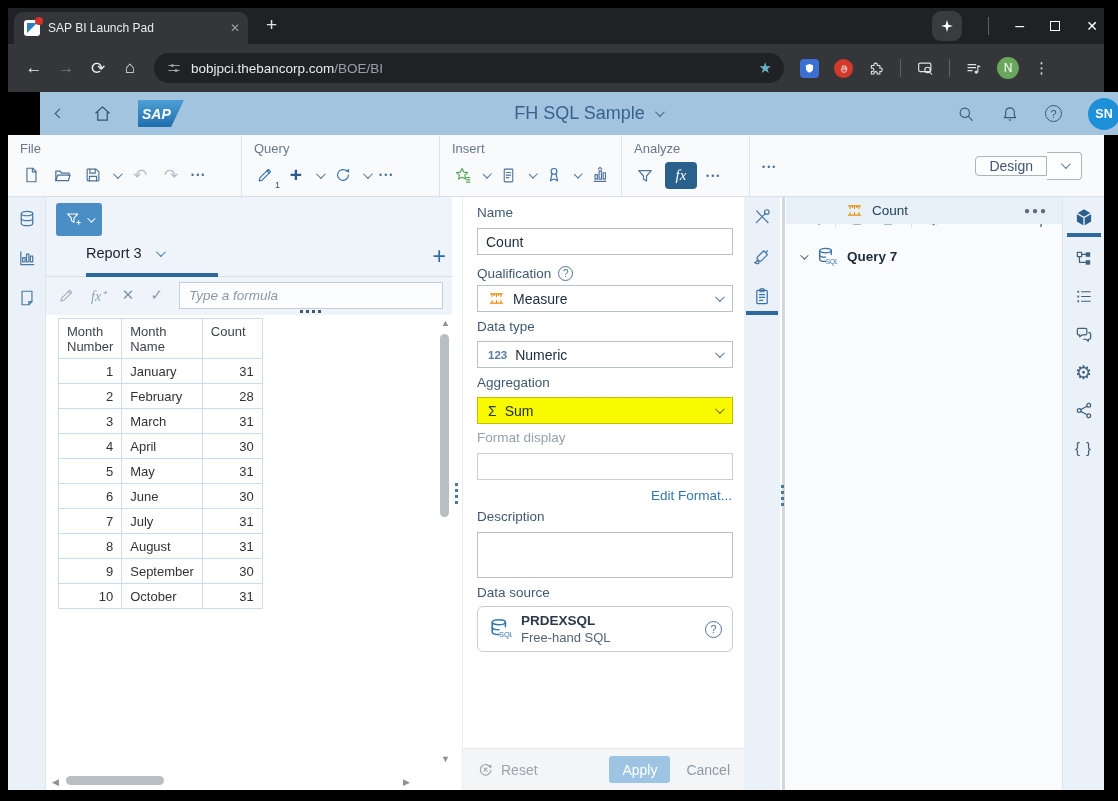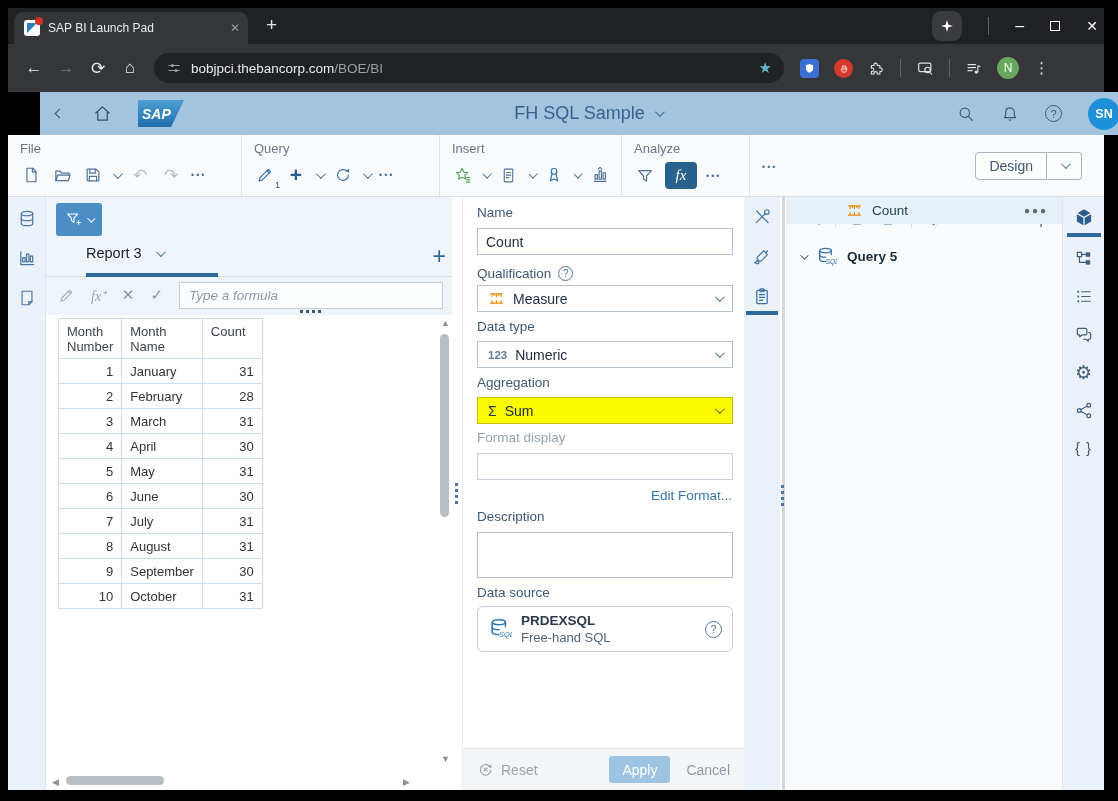--- a/index.html
+++ b/index.html
@@ -1,20 +1,20 @@
 <!DOCTYPE html>
 <html><head>
 <meta charset="utf-8">
 <style>
   html,body{margin:0;padding:0;background:#000;}
   *{box-sizing:border-box;}
   body{font-family:"Liberation Sans", sans-serif;-webkit-font-smoothing:antialiased;}
   #screen{position:relative;width:1118px;height:801px;background:#000;overflow:hidden;}
   .abs{position:absolute;}
-  .ico{display:inline-flex;align-items:center;justify-content:flex-start;font-style:italic;}
+  .ico{display:inline-flex;align-items:center;justify-content:flex-start;}
   svg.s{display:block}
   svg.s *{stroke:currentColor;fill:none;stroke-width:1.3;stroke-linecap:round;stroke-linejoin:round}
   svg.s .f{fill:currentColor;stroke:none}
   svg.s .w{stroke:#edf3f9}
   .chev{display:inline-block;width:7px;height:7px;border-right:1.6px solid currentColor;border-bottom:1.6px solid currentColor;transform:rotate(45deg) translateY(-2px);}
   
   .tabstrip{left:8px;top:8px;width:1096px;height:36px;background:#1f2124;}
   .tab{position:absolute;left:6px;top:4px;width:234px;height:32px;background:#35363a;border-radius:9px 9px 0 0;display:flex;align-items:center;padding:0 8px 0 10px;color:#e8eaed;font-size:12px;}
   .favicon{position:relative;width:16px;height:16px;background:#fff;border-radius:3px;margin-right:8px;flex:none;}
   .favicon i{position:absolute;left:3px;top:3px;width:0;height:0;border-left:10px solid #2f7fc0;border-bottom:10px solid transparent;}
@@ -47,21 +47,21 @@
   .ribbon{left:8px;top:135px;width:1096px;height:62px;background:#f8fafc;border-bottom:1px solid #d7e0e8;display:flex;}
   .rgroup{padding:6px 10px 0 12px;border-right:1px solid #dde5ec;}
   .rgroup:last-of-type, .rgroup.noborder{border-right:none;}
   .rlabel{font-size:13px;color:#68788a;margin-bottom:6px;}
   .ricons{display:flex;align-items:center;gap:9px;color:#4f7396;}
   .ric{min-width:22px;height:26px;display:inline-flex;align-items:center;justify-content:center;position:relative;}
   .dis{color:#b4bfc9;}
   .more3{font-size:9px;letter-spacing:2px;color:#4f7396;}
   .fxbtn{width:32px;height:27px;background:#29608c;border-radius:4px;color:#fff;display:flex;align-items:center;justify-content:center;font-style:italic;font-family:"Liberation Serif",serif;font-size:15px;}
   .designwrap{margin-left:auto;display:flex;align-items:center;padding:0 22px 0 0;}
-  .designbtn{height:28px;border:1px solid #aab4bd;border-radius:4px 0 0 4px;background:#fdfefe;color:#3f5973;font-size:14px;display:flex;align-items:center;padding:0 13px;}
+  .designbtn{height:20px;border:1px solid #aab4bd;border-radius:4px 0 0 4px;background:#fdfefe;color:#3f5973;font-size:14px;display:flex;align-items:center;padding:0 13px;}
   .designdd{height:28px;width:35px;border:1px solid #aab4bd;border-left:none;border-radius:0 4px 4px 0;background:#fdfefe;color:#4f7396;display:flex;align-items:center;justify-content:center;}
   .badge1{position:absolute;right:-4px;bottom:-2px;font-size:9px;color:#355064;}
   
   .main{left:8px;top:197px;width:1096px;height:593px;background:#fff;}
   .rail{position:absolute;top:0;bottom:0;background:#eaf1f8;color:#4a78a0;}
   .rail-l{left:0;width:38px;border-right:1px solid #dde6ee;}
   .rail-ic{position:absolute;left:50%;transform:translateX(-50%);}
   
   .rpanel{position:absolute;left:38px;width:414px;top:0;bottom:0;background:#fff;}
   .rpanel-top{position:absolute;left:0;top:0;right:0;height:118px;background:#eef4f9;}
@@ -649,21 +649,21 @@
         <span class="chev" style="width:6px;height:6px;color:#4a5b6b;"></span>
         <span class="ico" style="color:#3a72a8;">
           <svg class="s" width="21" height="21" viewBox="0 0 20 20">
               <ellipse cx="9" cy="4.4" rx="5.5" ry="2.1"></ellipse>
               <path d="M3.5 4.4v8.2c0 1.2 2.5 2.1 5.5 2.1"></path>
               <path d="M3.5 8.5c0 1.2 2.5 2.1 5.5 2.1"></path>
               <path d="M14.5 4.4v3.6"></path>
               <text class="f" x="9.2" y="17" font-size="6.2" font-family="Liberation Sans">SQL</text>
             </svg>
         </span>
-        <span class="qname">Query 5</span>
+        <span class="qname">Query 7</span>
       </div>
 
       <div>
 
           <div class="titem hl dim">
             <span class="hlwrap">
               <span class="ico dim-i">
                 <svg class="s" width="18" height="18" viewBox="0 0 20 20">
                   <circle cx="10" cy="4.6" r="2.3"></circle>
                   <circle cx="4.6" cy="10" r="2.3"></circle>

